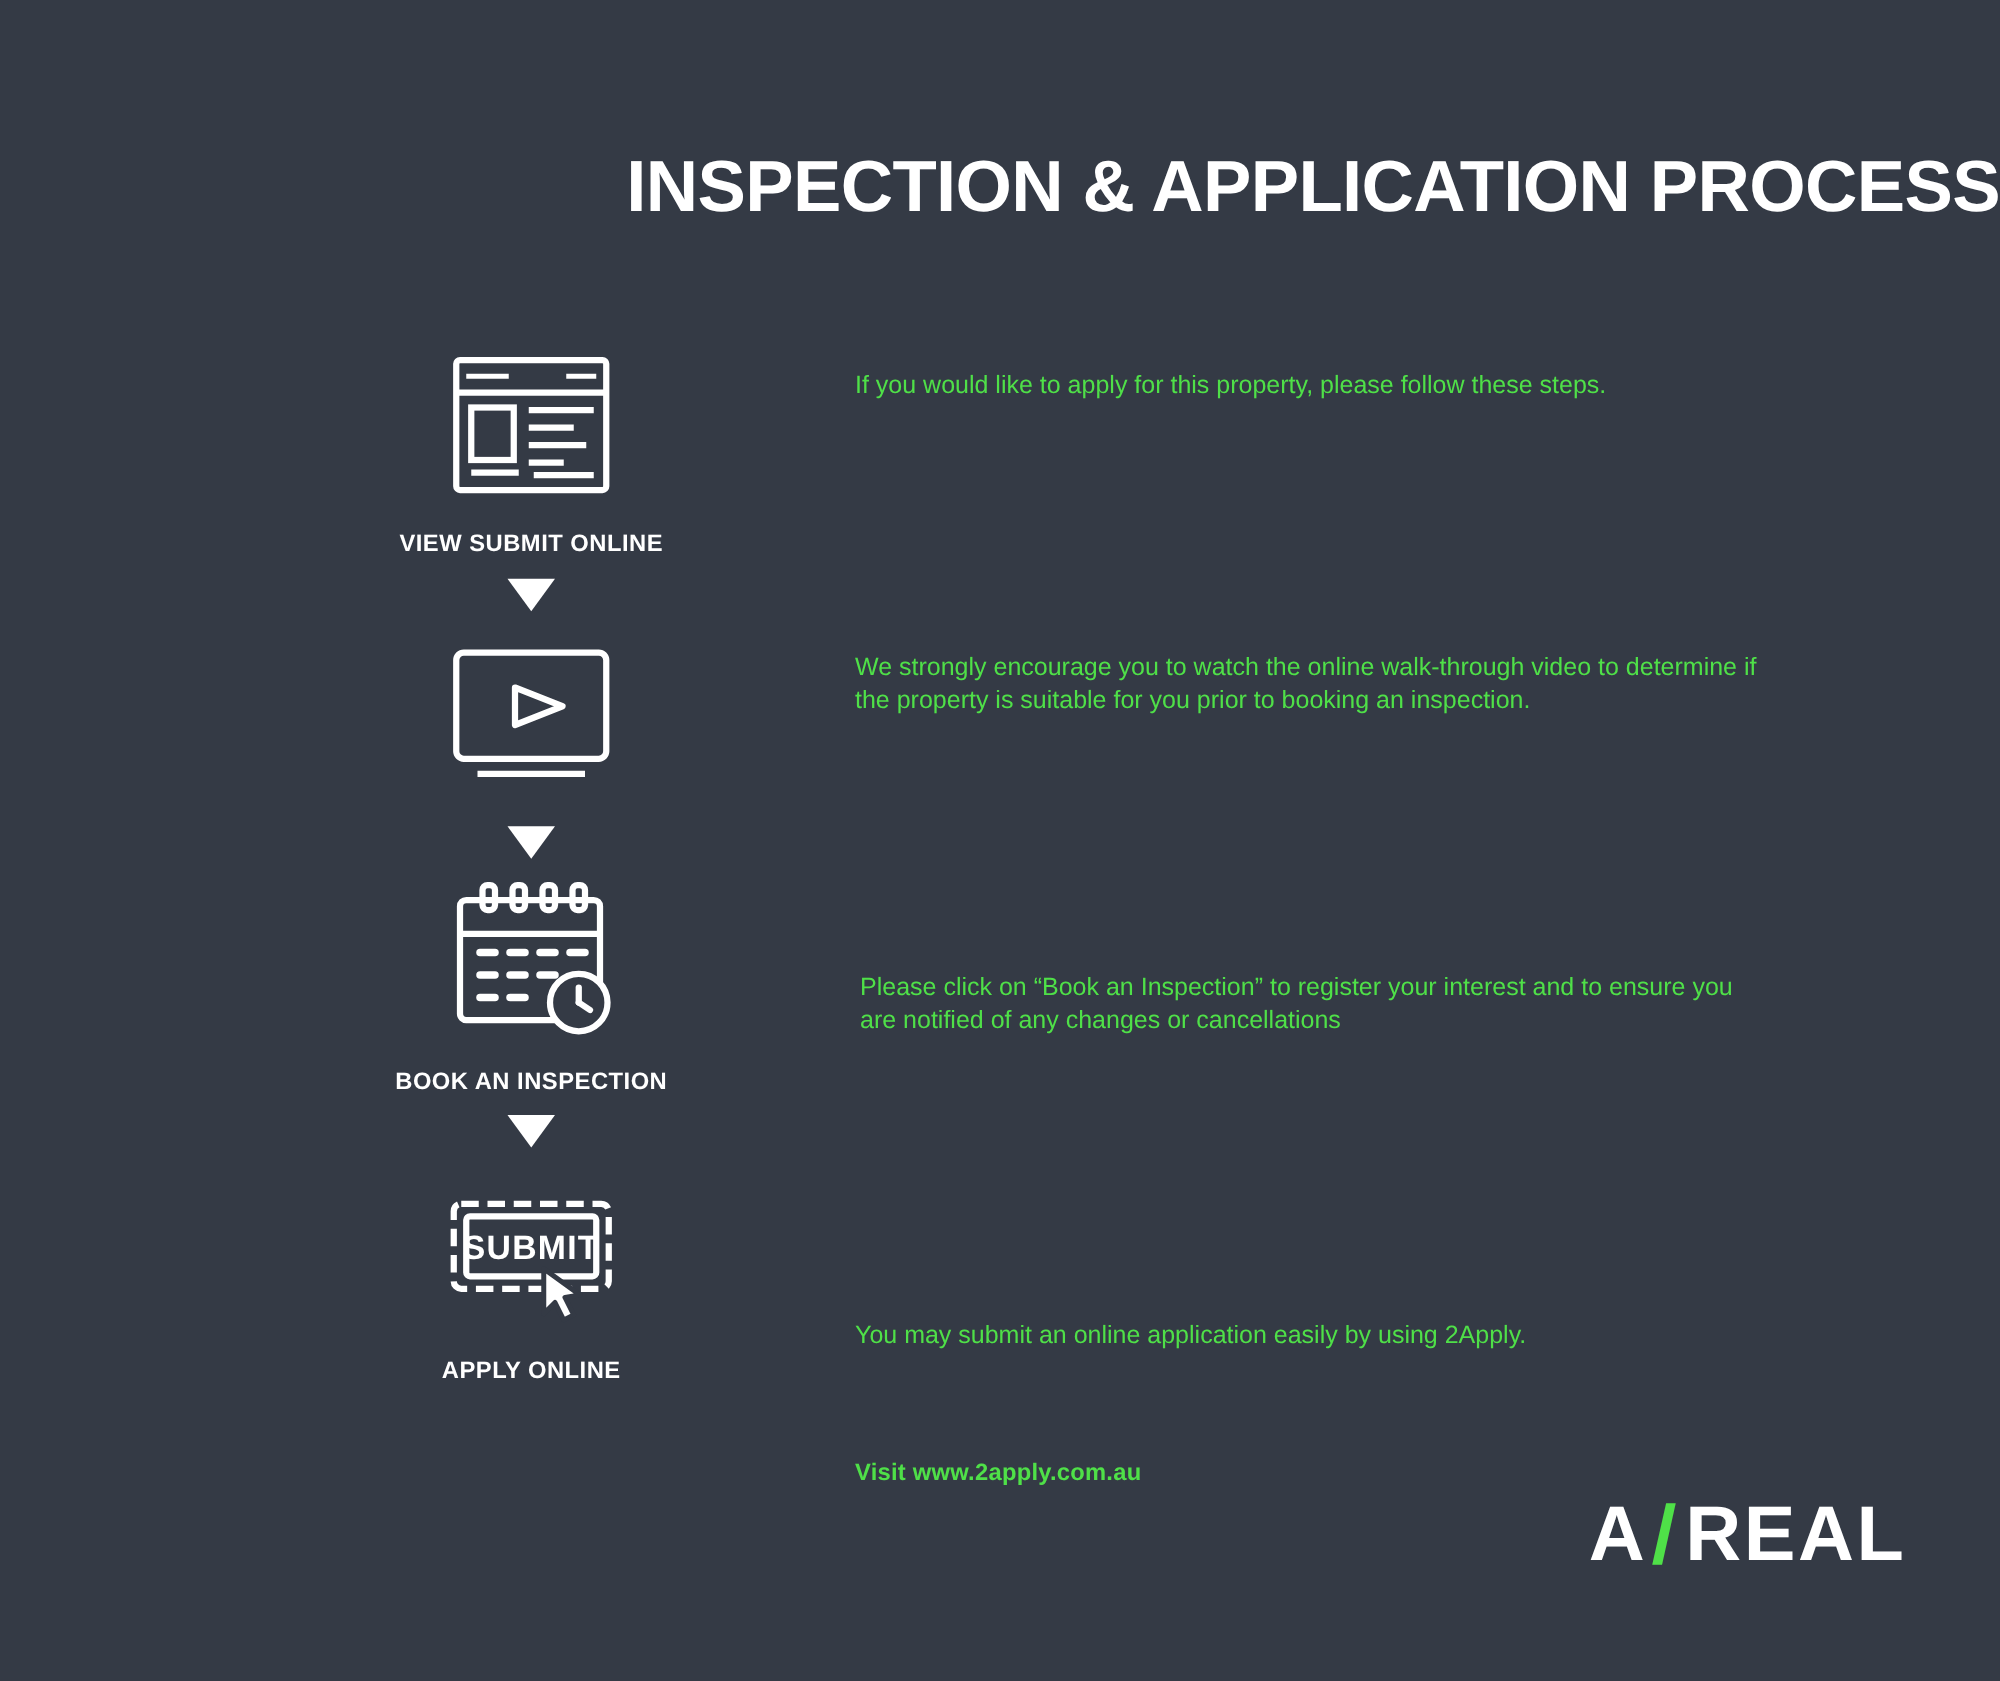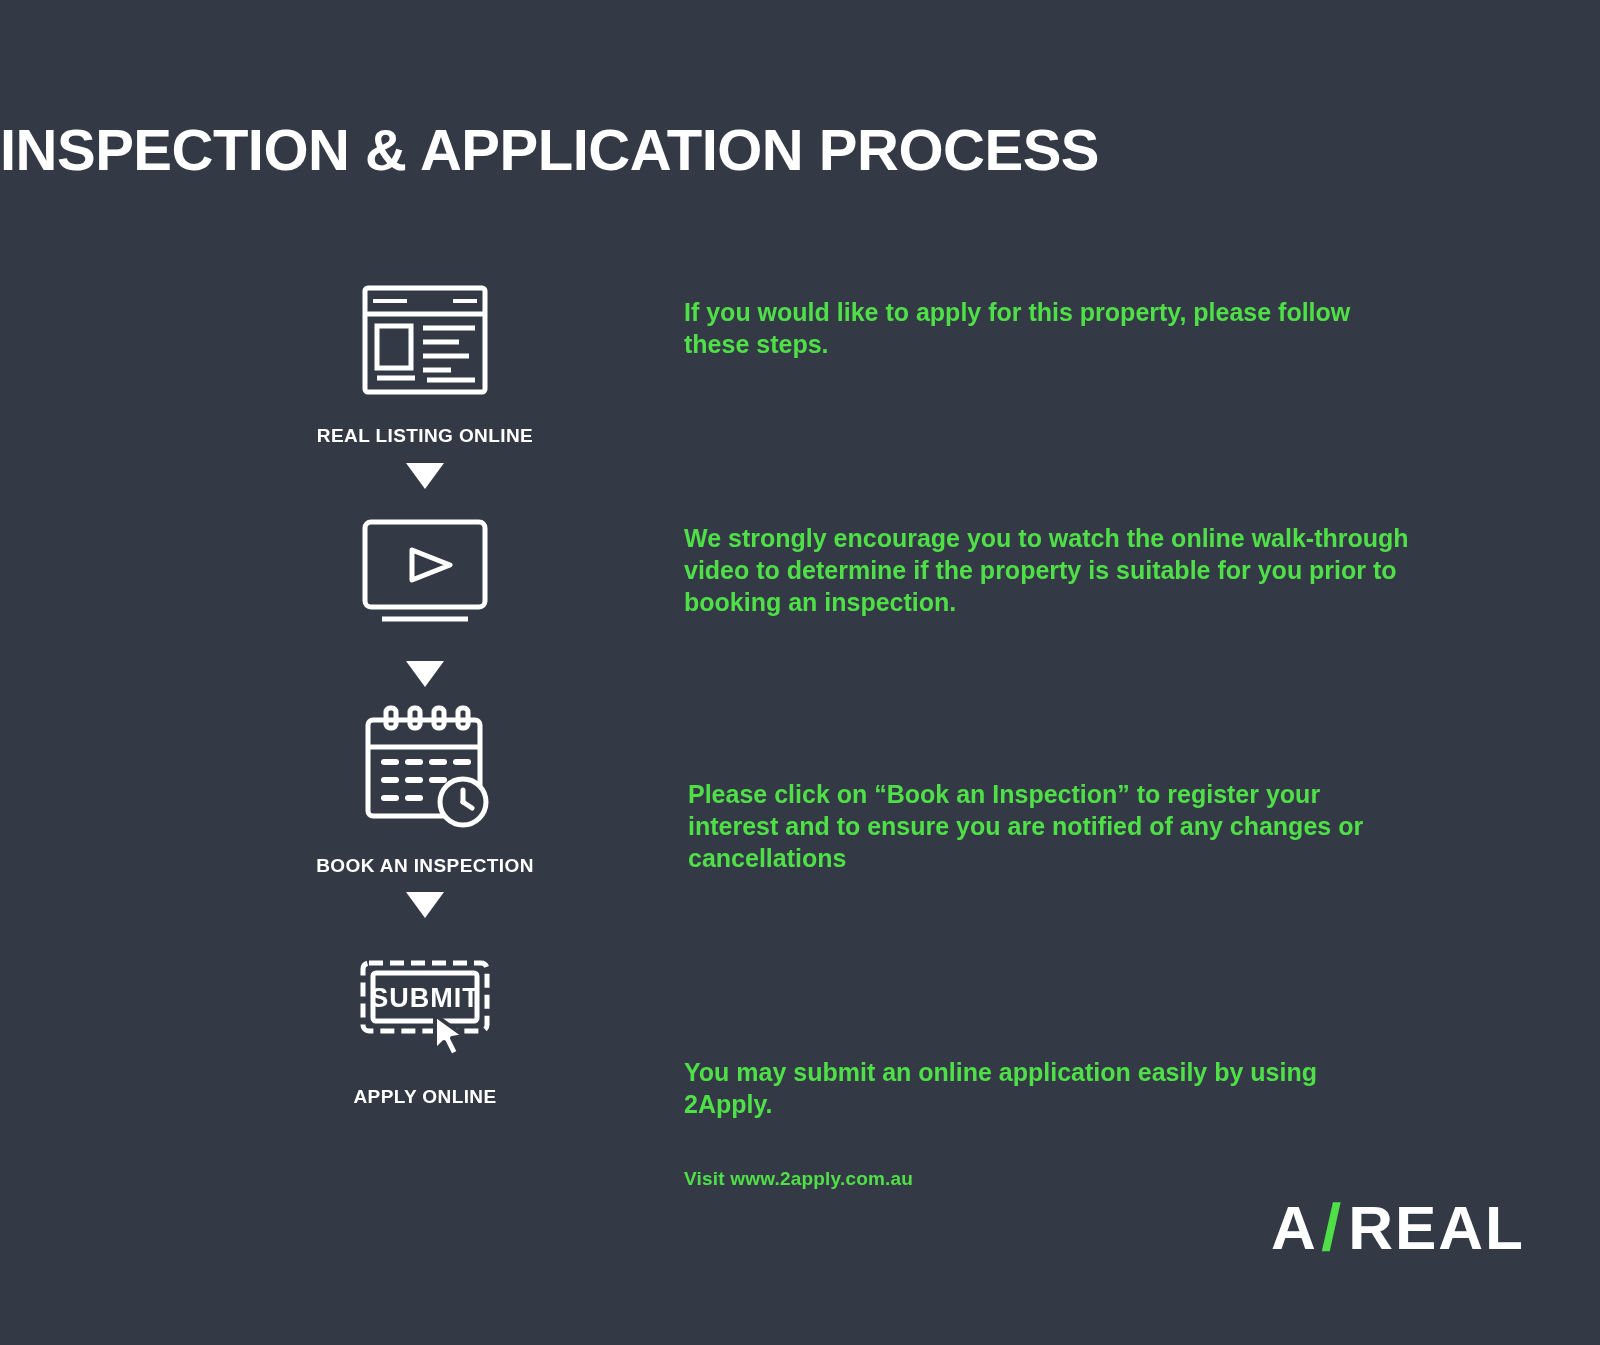--- a/index.html
+++ b/index.html
@@ -18,21 +18,21 @@
     position: relative;
     width: 1600px;
     height: 1345px;
     background: #343a45;
   }
   .title {
     position: absolute;
     left: 0;
     top: 118px;
     width: 1600px;
-    text-align: left;
+    text-align: right;
     color: #ffffff;
     font-size: 58px;
     font-weight: bold;
     letter-spacing: -0.5px;
     line-height: 1.1;
   }
   .flow {
     position: absolute;
     left: 300px;
     top: 265px;
@@ -73,23 +73,23 @@
     border-top: 26px solid #ffffff;
   }
   .texts {
     position: absolute;
     left: 684px;
     top: 296px;
     width: 740px;
   }
   .para {
     color: #4fe048;
-    font-size: 25px;
+    font-size: 20px;
     line-height: 1.28;
-    font-weight: 700;
+    font-weight: 400;
   }
   .p1 { position: absolute; top: 0; left: 0; width: 700px; }
   .p2 { position: absolute; top: 226px; left: 0; width: 730px; }
   .p3 { position: absolute; top: 482px; left: 4px; width: 700px; }
   .p4 { position: absolute; top: 760px; left: 0; width: 700px; }
   .visit {
     position: absolute;
     top: 872px;
     left: 0;
     color: #4fe048;
@@ -134,21 +134,21 @@
           <line x1="98" y1="21" x2="122" y2="21" stroke="#ffffff" stroke-width="4"></line>
           <rect x="22" y="46" width="34" height="42" fill="none" stroke="#ffffff" stroke-width="5"></rect>
           <line x1="68" y1="48" x2="120" y2="48" stroke="#ffffff" stroke-width="5"></line>
           <line x1="68" y1="62" x2="104" y2="62" stroke="#ffffff" stroke-width="5"></line>
           <line x1="68" y1="76" x2="114" y2="76" stroke="#ffffff" stroke-width="5"></line>
           <line x1="22" y1="98" x2="60" y2="98" stroke="#ffffff" stroke-width="5"></line>
           <line x1="68" y1="90" x2="96" y2="90" stroke="#ffffff" stroke-width="5"></line>
           <line x1="72" y1="100" x2="120" y2="100" stroke="#ffffff" stroke-width="5"></line>
         </svg>
       </div>
-      <div class="step-label">REAL LISTING ONLINE</div>
+      <div class="step-label">VIEW SUBMIT ONLINE</div>
     </div>
 
     <div class="arrow">
         <span></span>
       </div>
 
     <div class="step">
       <div class="icon-wrap">
         <svg width="150" height="120" viewBox="0 0 150 120">
           <rect x="15" y="10" width="120" height="85" rx="6" fill="none" stroke="#ffffff" stroke-width="5"></rect>

